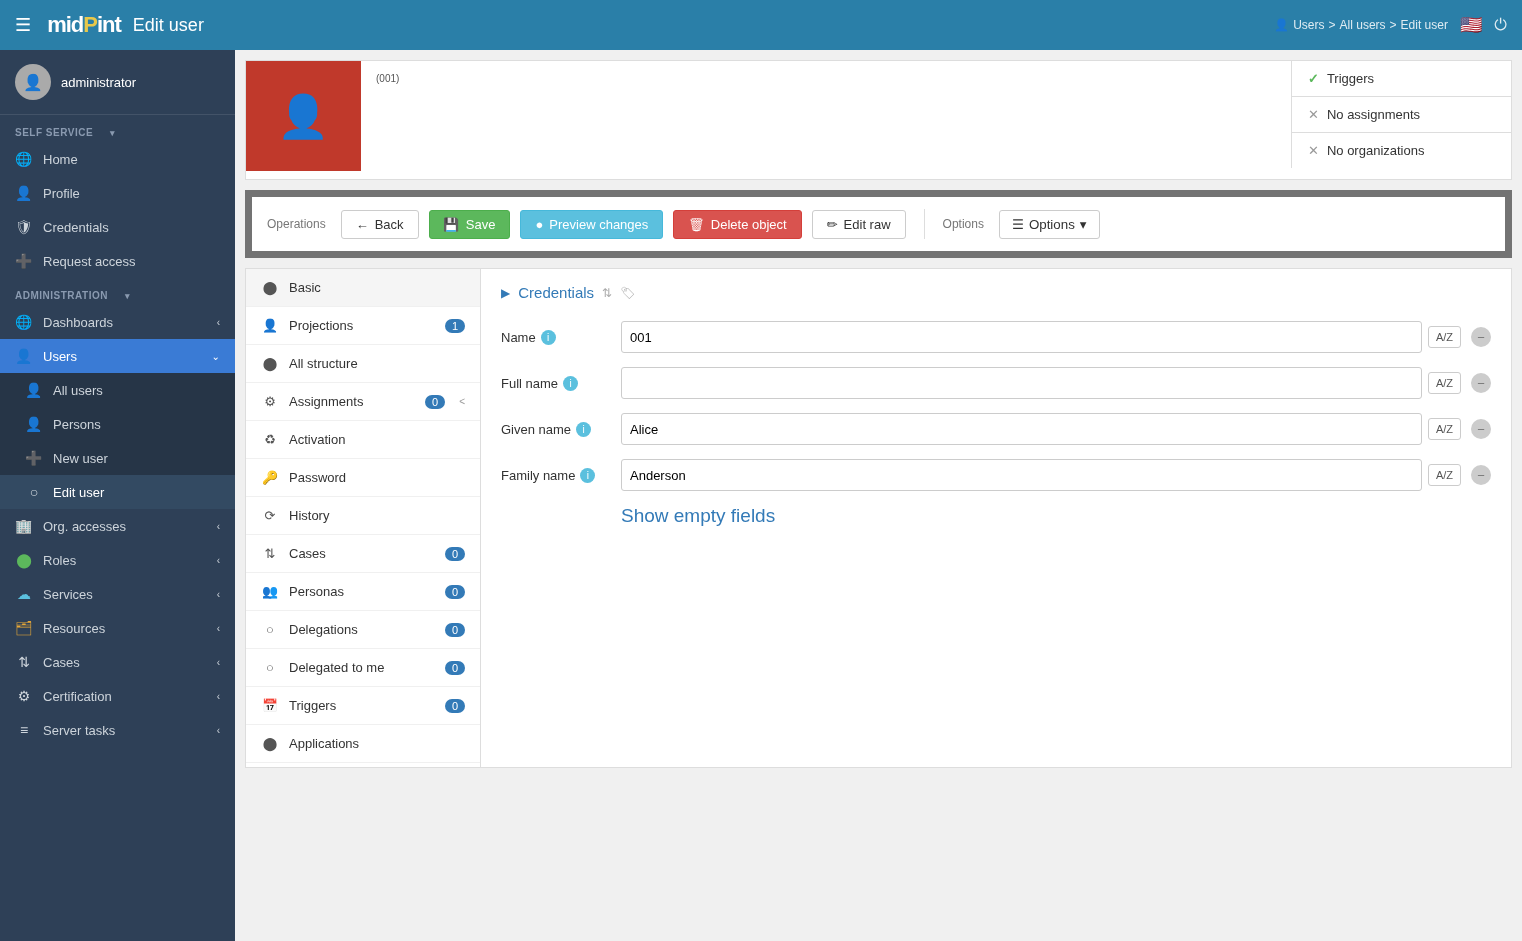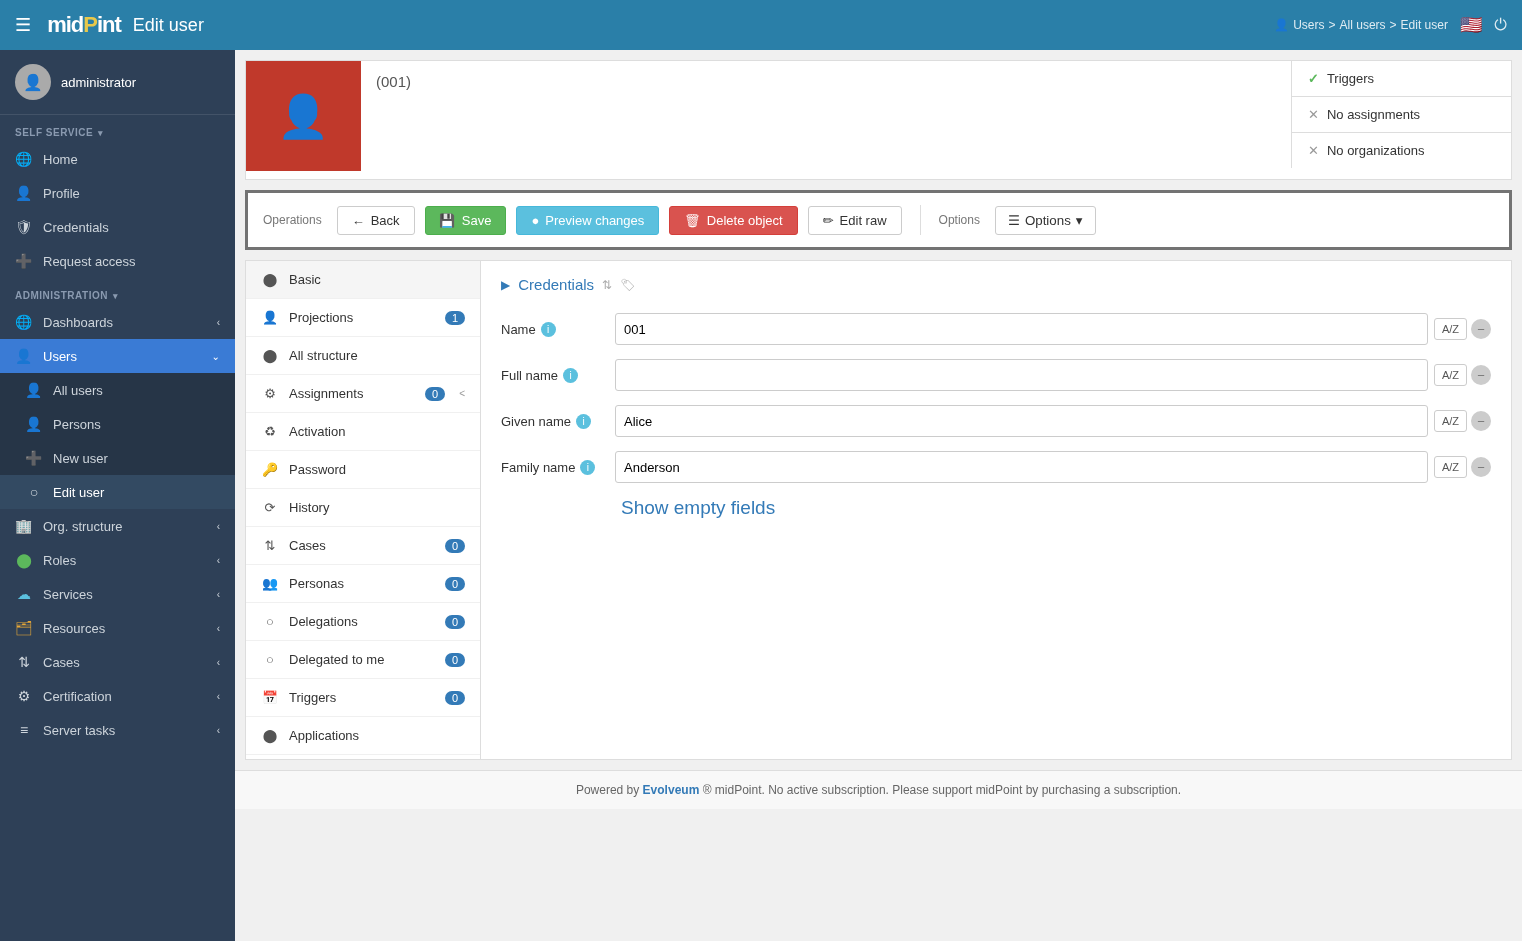--- a/index.html
+++ b/index.html
@@ -60,21 +60,21 @@
     .sidebar-username { color: #ffffff; font-size: 13px; cursor: pointer; }
     .section-label {
       font-size: 10px;
       font-weight: bold;
       color: #8a9ab0;
       padding: 12px 15px 4px;
       text-transform: uppercase;
       letter-spacing: 0.5px;
       display: flex;
       align-items: center;
-      gap: 5px;
+      gap: 17px;
     }
     .sidebar-item {
       display: flex;
       align-items: center;
       padding: 9px 15px;
       gap: 10px;
       cursor: pointer;
       color: #cdd4db;
       font-size: 13px;
     }
@@ -100,21 +100,21 @@
     .user-avatar-box {
       width: 115px;
       height: 110px;
       background: #c0392b;
       display: flex;
       align-items: center;
       justify-content: center;
       flex-shrink: 0;
     }
     .user-avatar-box .person-icon { font-size: 42px; color: white; }
-    .user-id { padding: 12px 15px; font-size: 15px; color: #555; flex: 1; }
+    .user-id { padding: 12px 15px; font-size: 10px; color: #555; flex: 1; }
     .status-badges {
       display: flex;
       flex-direction: column;
       gap: 0;
       border-left: 1px solid #ddd;
       min-width: 220px;
     }
     .status-badge-item {
       padding: 10px 16px;
       border-bottom: 1px solid #ddd;
@@ -126,21 +126,21 @@
     }
     .status-badge-item:last-child { border-bottom: none; }
     .check-icon { color: #5cb85c; font-weight: bold; }
     .x-icon { color: #999; }
 
     
     .operations-bar {
       background: white;
       margin: 0 10px 10px;
       padding: 12px 15px;
-      border: 3px solid #737373;
+      border: 7px solid #737373;
       display: flex;
       align-items: center;
       gap: 10px;
     }
     .ops-label { font-size: 12px; color: #777; margin-right: 5px; }
     .btn {
       padding: 6px 14px;
       border-radius: 3px;
       border: 1px solid transparent;
       cursor: pointer;
@@ -215,21 +215,21 @@
       font-weight: 500;
     }
     .properties-header .sort-icon { font-size: 12px; color: #aaa; }
     .properties-header .tag-icon { font-size: 12px; color: #aaa; }
     .chevron-down-blue { color: #337ab7; font-size: 12px; }
 
     .form-row {
       display: flex;
       align-items: center;
       margin-bottom: 14px;
-      gap: 4px;
+      gap: 10px;
     }
     .form-label {
       width: 110px;
       font-size: 13px;
       color: #333;
       display: flex;
       align-items: center;
       gap: 5px;
       flex-shrink: 0;
     }
@@ -381,21 +381,21 @@
       <span class="sidebar-icon">➕</span>
       <span>New user</span>
     </div>
     <div class="sidebar-item sub active-sub" style="background:#334a62;">
       <span class="sidebar-icon" style="color:#cdd4db;">○</span>
       <span>Edit user</span>
     </div>
 
     <div class="sidebar-item">
       <span class="sidebar-icon">🏢</span>
-      <span>Org. structure</span>
+      <span>Org. accesses</span>
       <span class="chevron">‹</span>
     </div>
     <div class="sidebar-item">
       <span class="sidebar-icon" style="color:#5cb85c;">⬤</span>
       <span>Roles</span>
       <span class="chevron">‹</span>
     </div>
     <div class="sidebar-item">
       <span class="sidebar-icon" style="color:#5bc0de;">☁</span>
       <span>Services</span>
@@ -599,20 +599,15 @@
             <input class="form-input" type="text" value="Anderson" style="">
             <button class="lang-btn">A/Z</button>
           </div>
           <span class="minus-circle">−</span>
         </div>
 
         <a class="show-empty-link">Show empty fields</a>
       </div>
     </div>
 
-    <div class="footer">
-      <span>Powered by </span>
-      <a>Evolveum</a>
-      <span>® midPoint. No active subscription. Please support midPoint by purchasing a subscription.</span>
-    </div>
 
   </div>
 </div>
 
 </body></html>

